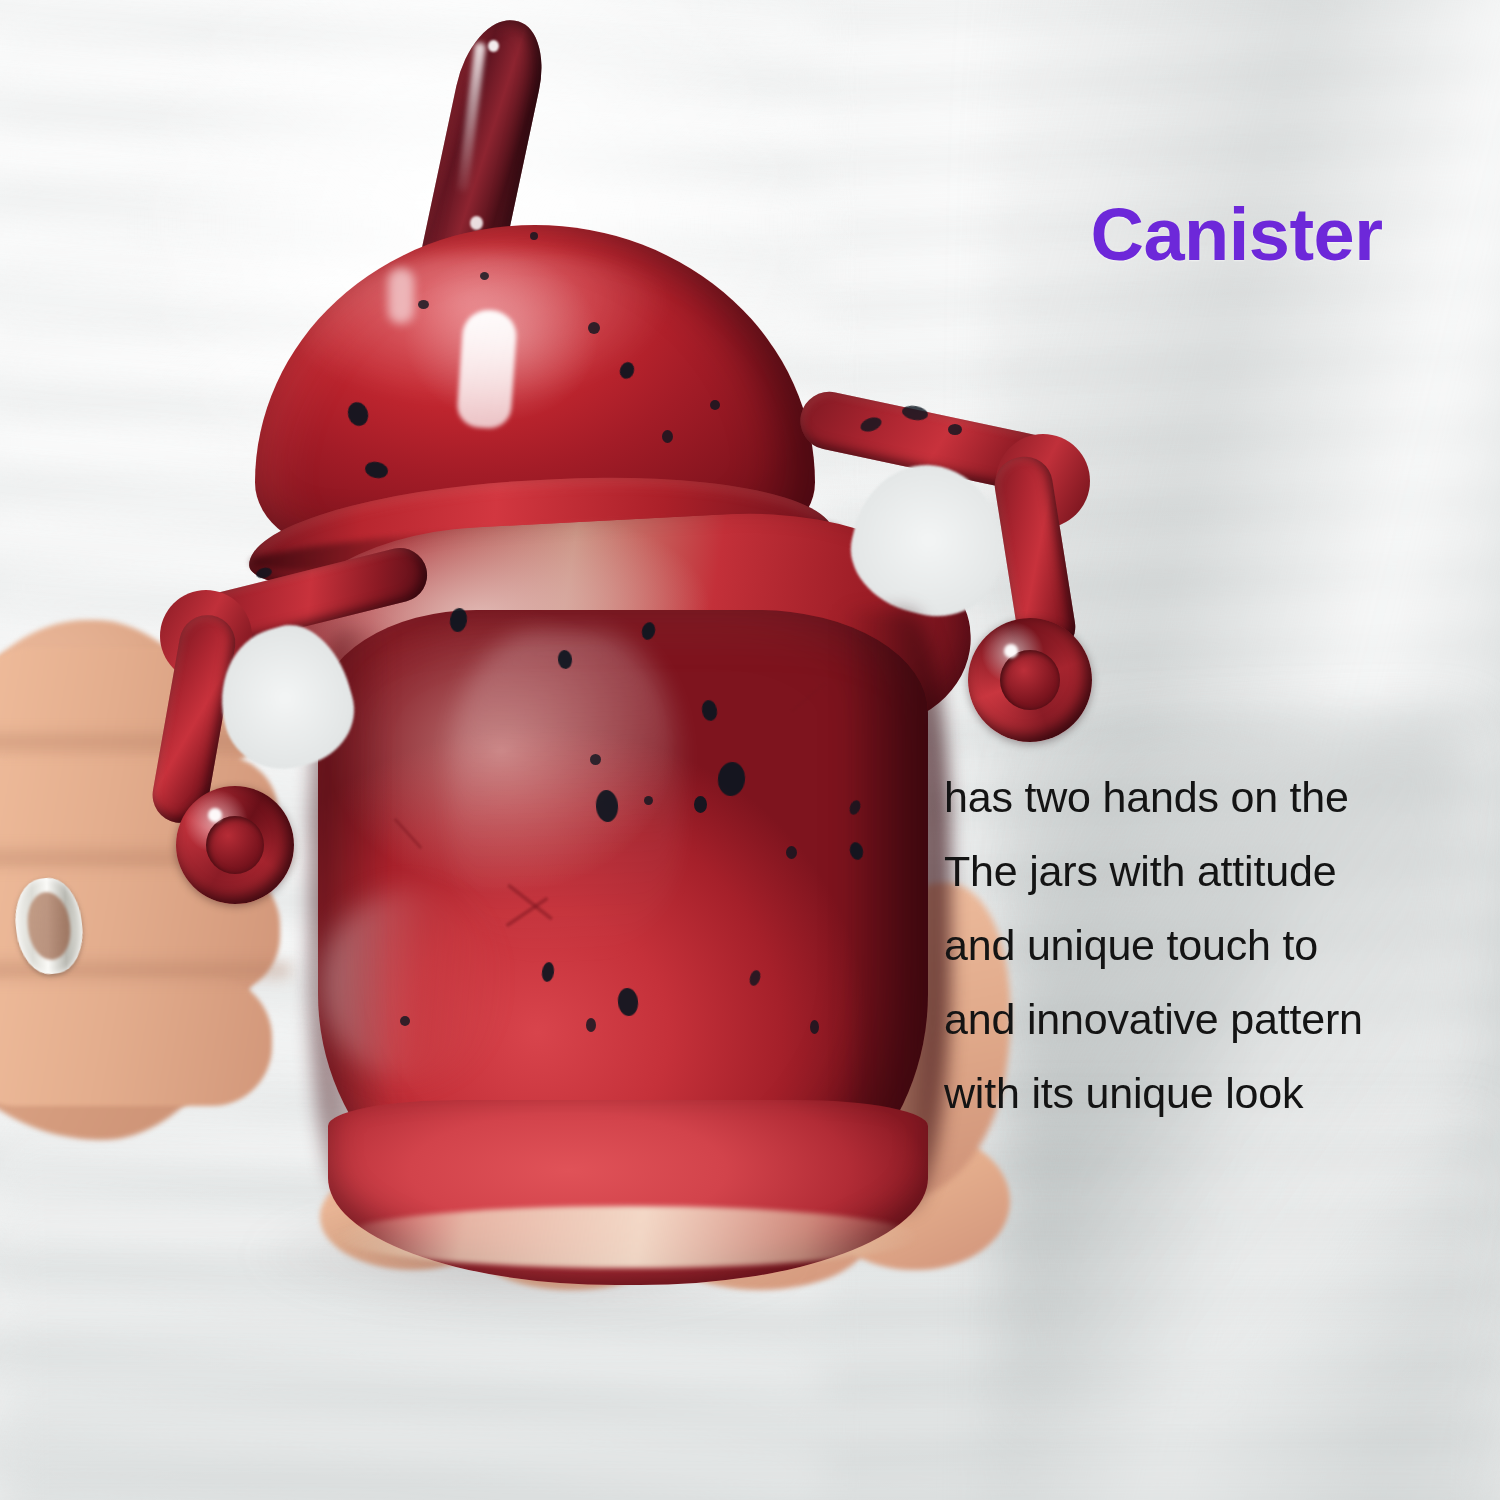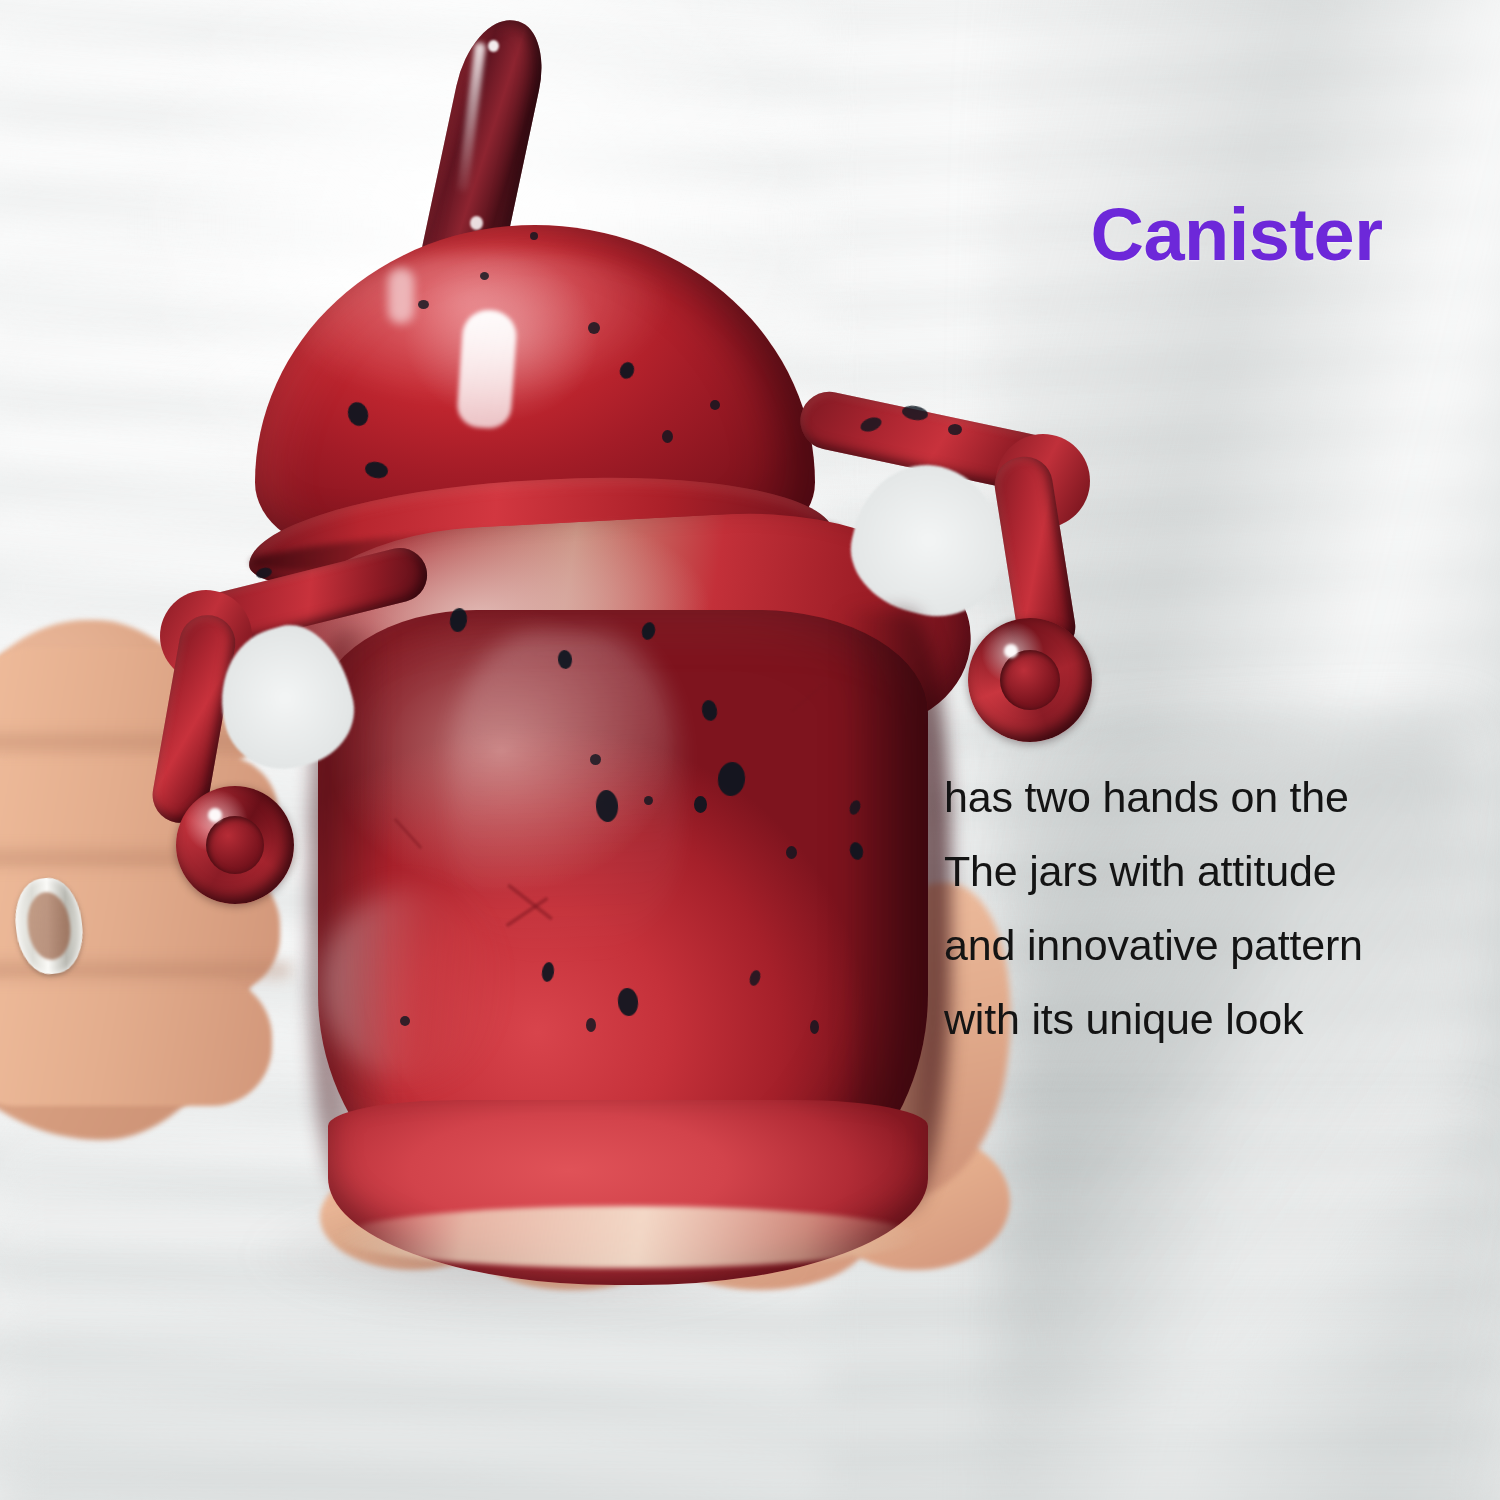--- a/index.html
+++ b/index.html
@@ -491,17 +491,18 @@
       <div class="speck sm" style="left:96px;top:18px;width:16px;height:10px;transform:rotate(-16deg);"></div>
     </div>
 
   </div>
 
   <div class="headline hl-1">Canister</div>
 
   <div class="body-copy">
     <span class="ln">has two hands on the</span>
     <span class="ln">The jars with attitude</span>
+    <span class="ln">and unique touch to</span>
     <span class="ln">and innovative pattern</span>
     <span class="ln">with its unique look</span>
   </div>
 
 </div>
 
 </body></html>

